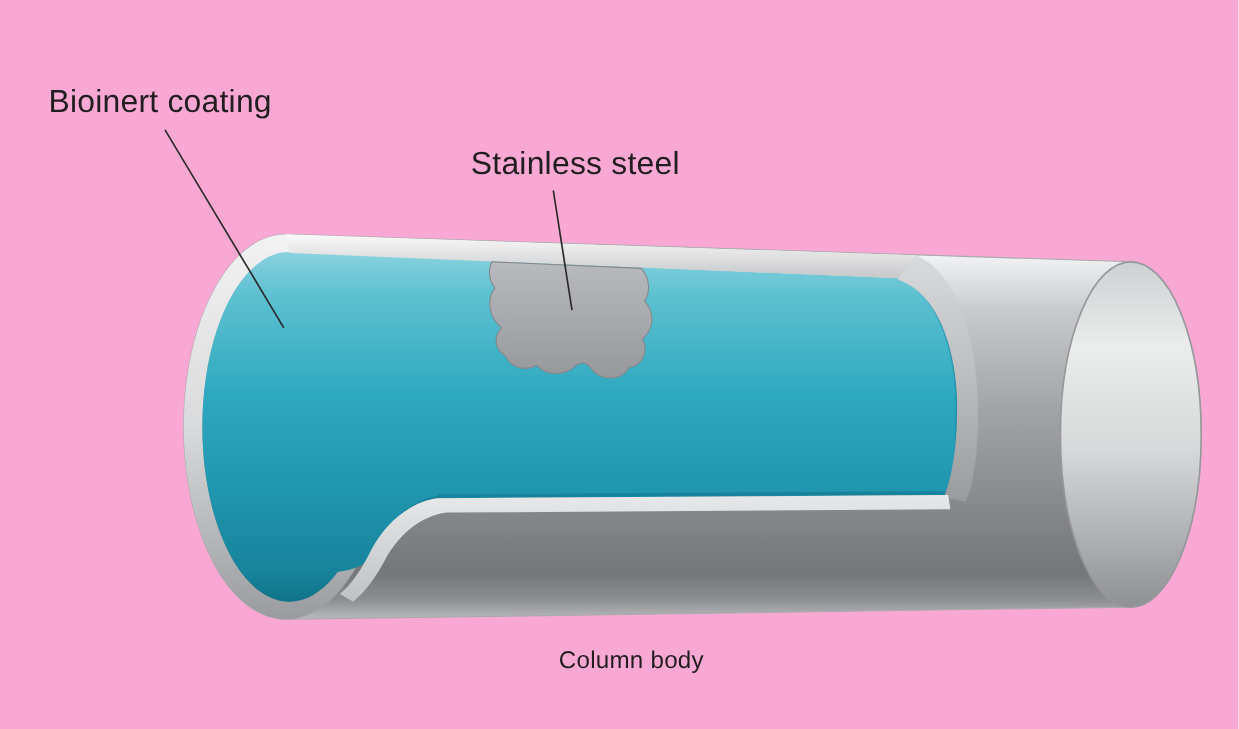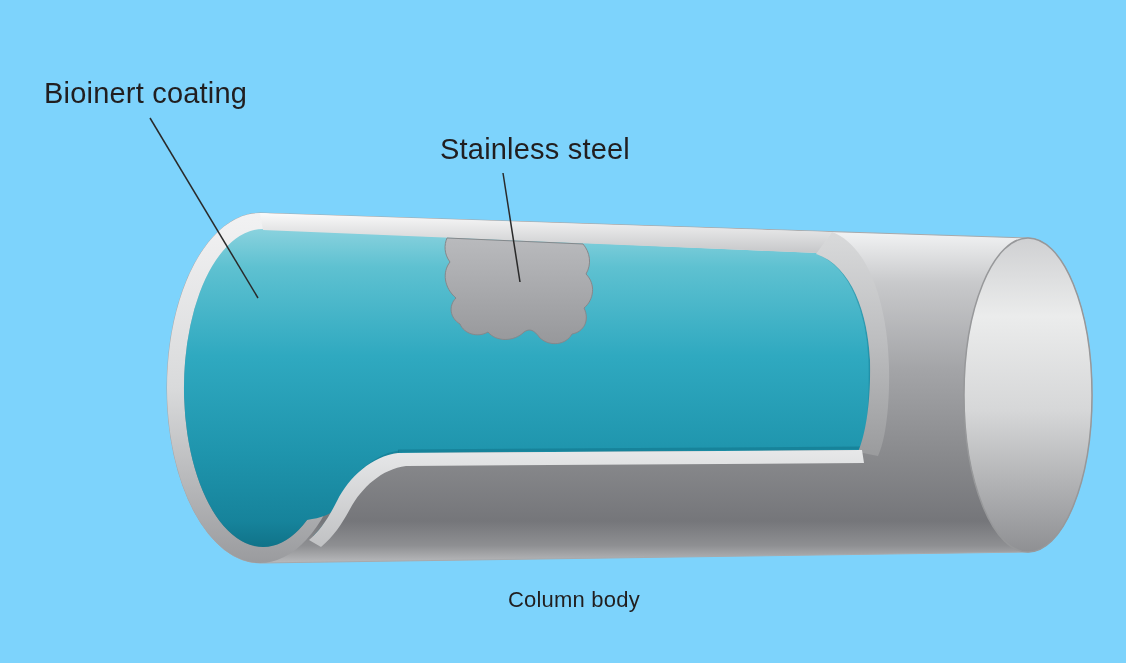--- a/index.html
+++ b/index.html
@@ -4,38 +4,38 @@
 <style>
   html, body {
     margin: 0;
     padding: 0;
     background: #ffffff;
   }
   .stage {
     position: relative;
     width: 1126px;
     height: 663px;
-    background: #7dd3fc;
+    background: #f9a8d4;
     overflow: hidden;
     font-family: "Liberation Sans", sans-serif;
   }
   .stage svg {
     position: absolute;
     inset: 0;
   }
   .diagram-label {
     position: absolute;
     color: #211e1f;
     font-size: 29px;
     line-height: 1.1;
     white-space: nowrap;
     letter-spacing: 0.2px;
   }
   .label-bioinert { left: 44px;  top: 78px; }
-  .label-steel    { left: 428px; top: 134px; margin-left: 12px; }
+  .label-steel    { left: 428px; top: 134px; }
   .label-column   { left: 508px; top: 588px; font-size: 22px; }
 </style>
 </head>
 <body>
 
 <div class="stage">
 
   <svg viewBox="0 0 1126 663" width="1126" height="663">
     <defs>
       <linearGradient id="bodyGrad" x1="0" y1="0" x2="0" y2="1">

